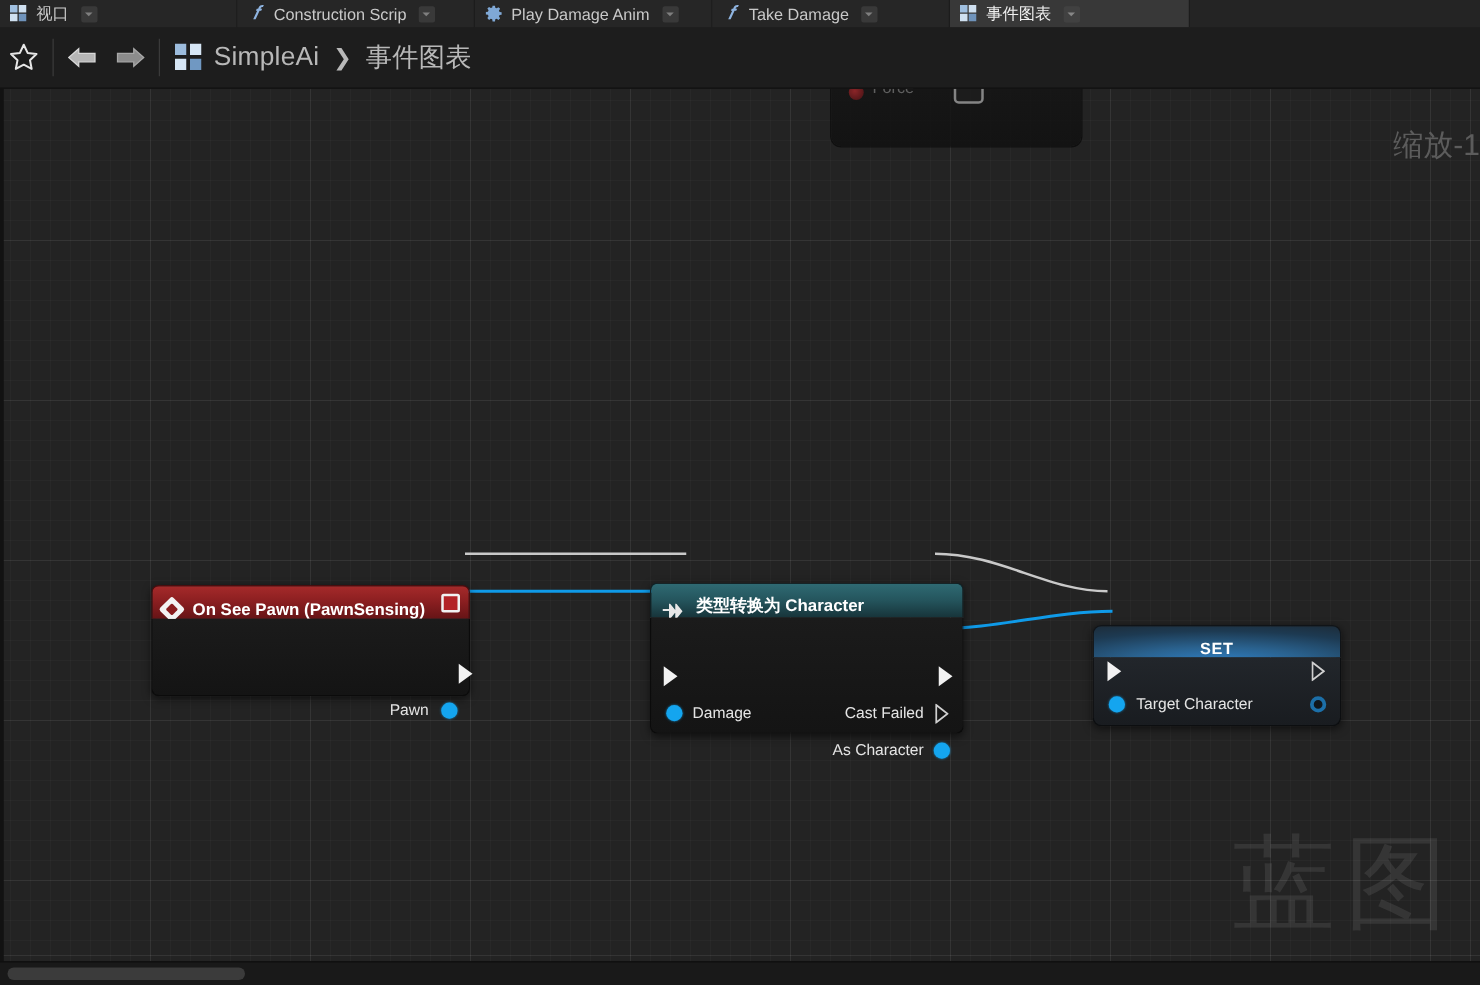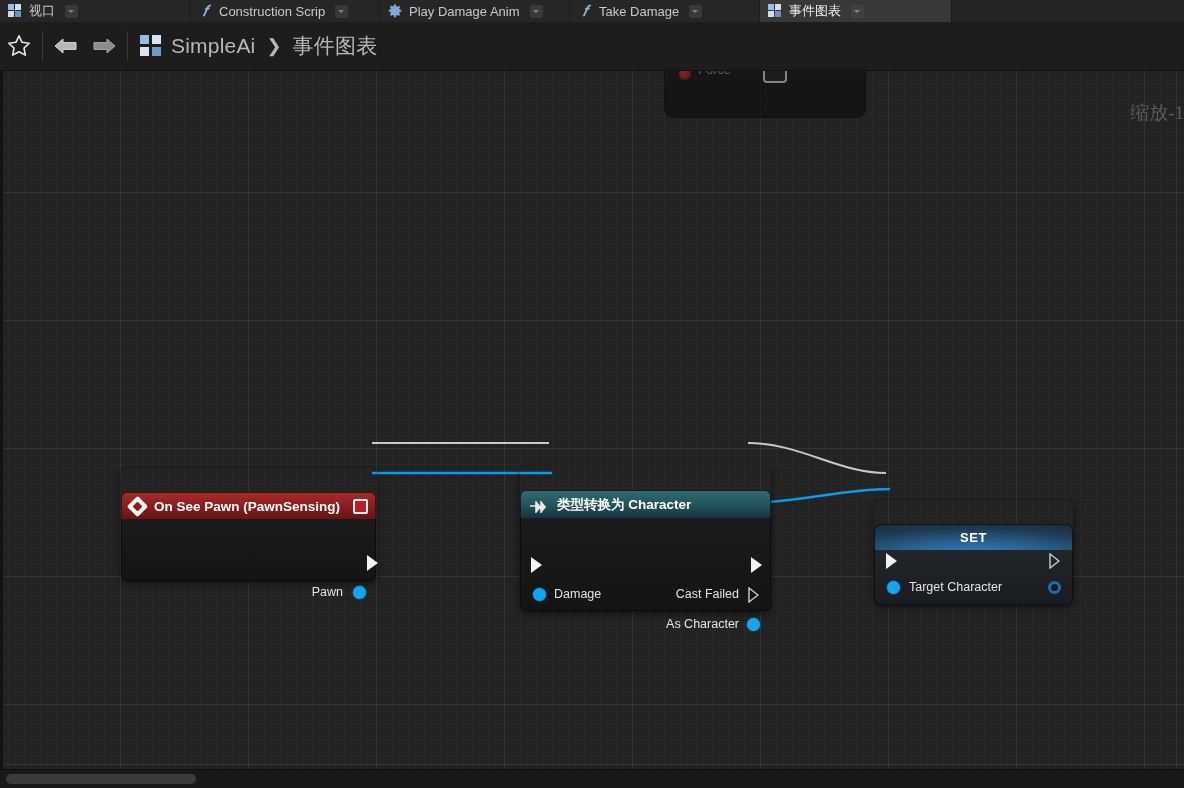--- a/index.html
+++ b/index.html
@@ -215,24 +215,23 @@
   
   .node {
     position: absolute;
     border-radius: 7px;
     box-sizing: border-box;
     box-shadow: 0 2px 7px rgba(0,0,0,.55);
   }
   .node-head {
     border-radius: 6px 6px 0 0;
     display: flex;
-    align-items: center;
-    box-sizing: border-box;
-    position: relative;
-    margin-top: 24px;
+    align-items: flex-end;
+    box-sizing: border-box;
+    position: relative;
   }
   .node-body {
     background: linear-gradient(to bottom, #1b1b1b 0%, #141414 100%);
     border-radius: 0 0 6px 6px;
     position: relative;
     border: 1px solid #0b0b0b;
     border-top: none;
     box-sizing: border-box;
   }
 
@@ -375,23 +374,23 @@
     width: 190px;
     border-radius: 5px;
     background: #3b3b3b;
   }
 
   .zoomlabel {
     position: absolute;
     right: 0px;
     top: 30px;
     color: #5c5c5c;
-    font-size: 19px;
+    font-size: 24px;
     white-space: nowrap;
-    font-family: Liberation Serif, serif;
+    font-family: Liberation Sans, sans-serif;
   }
 </style>
 </head>
 <body>
 
 <div id="app">
 
   <div class="tabbar">
 
     <div class="tab inactive" style="width:190px;">
@@ -562,19 +561,20 @@
           <svg width="11" height="16" viewBox="0 0 11 16">
             <path d="M1 1 L10 8 L1 15 Z" fill="none" stroke="#cfcfcf" stroke-width="1.4"></path>
           </svg>
         </span>
         <span class="pin-data" style="left:12px; top:31px;"></span>
         <span class="pin-label" style="left:34px; top:30px;">Target Character</span>
         <span class="pin-data-h" style="right:11px; top:31px;"></span>
       </div>
     </div>
 
+    <div class="watermark">蓝图</div>
   </div>
 
   <div class="hscroll">
     <div class="thumb"></div>
   </div>
 
 </div>
 
 </body></html>

